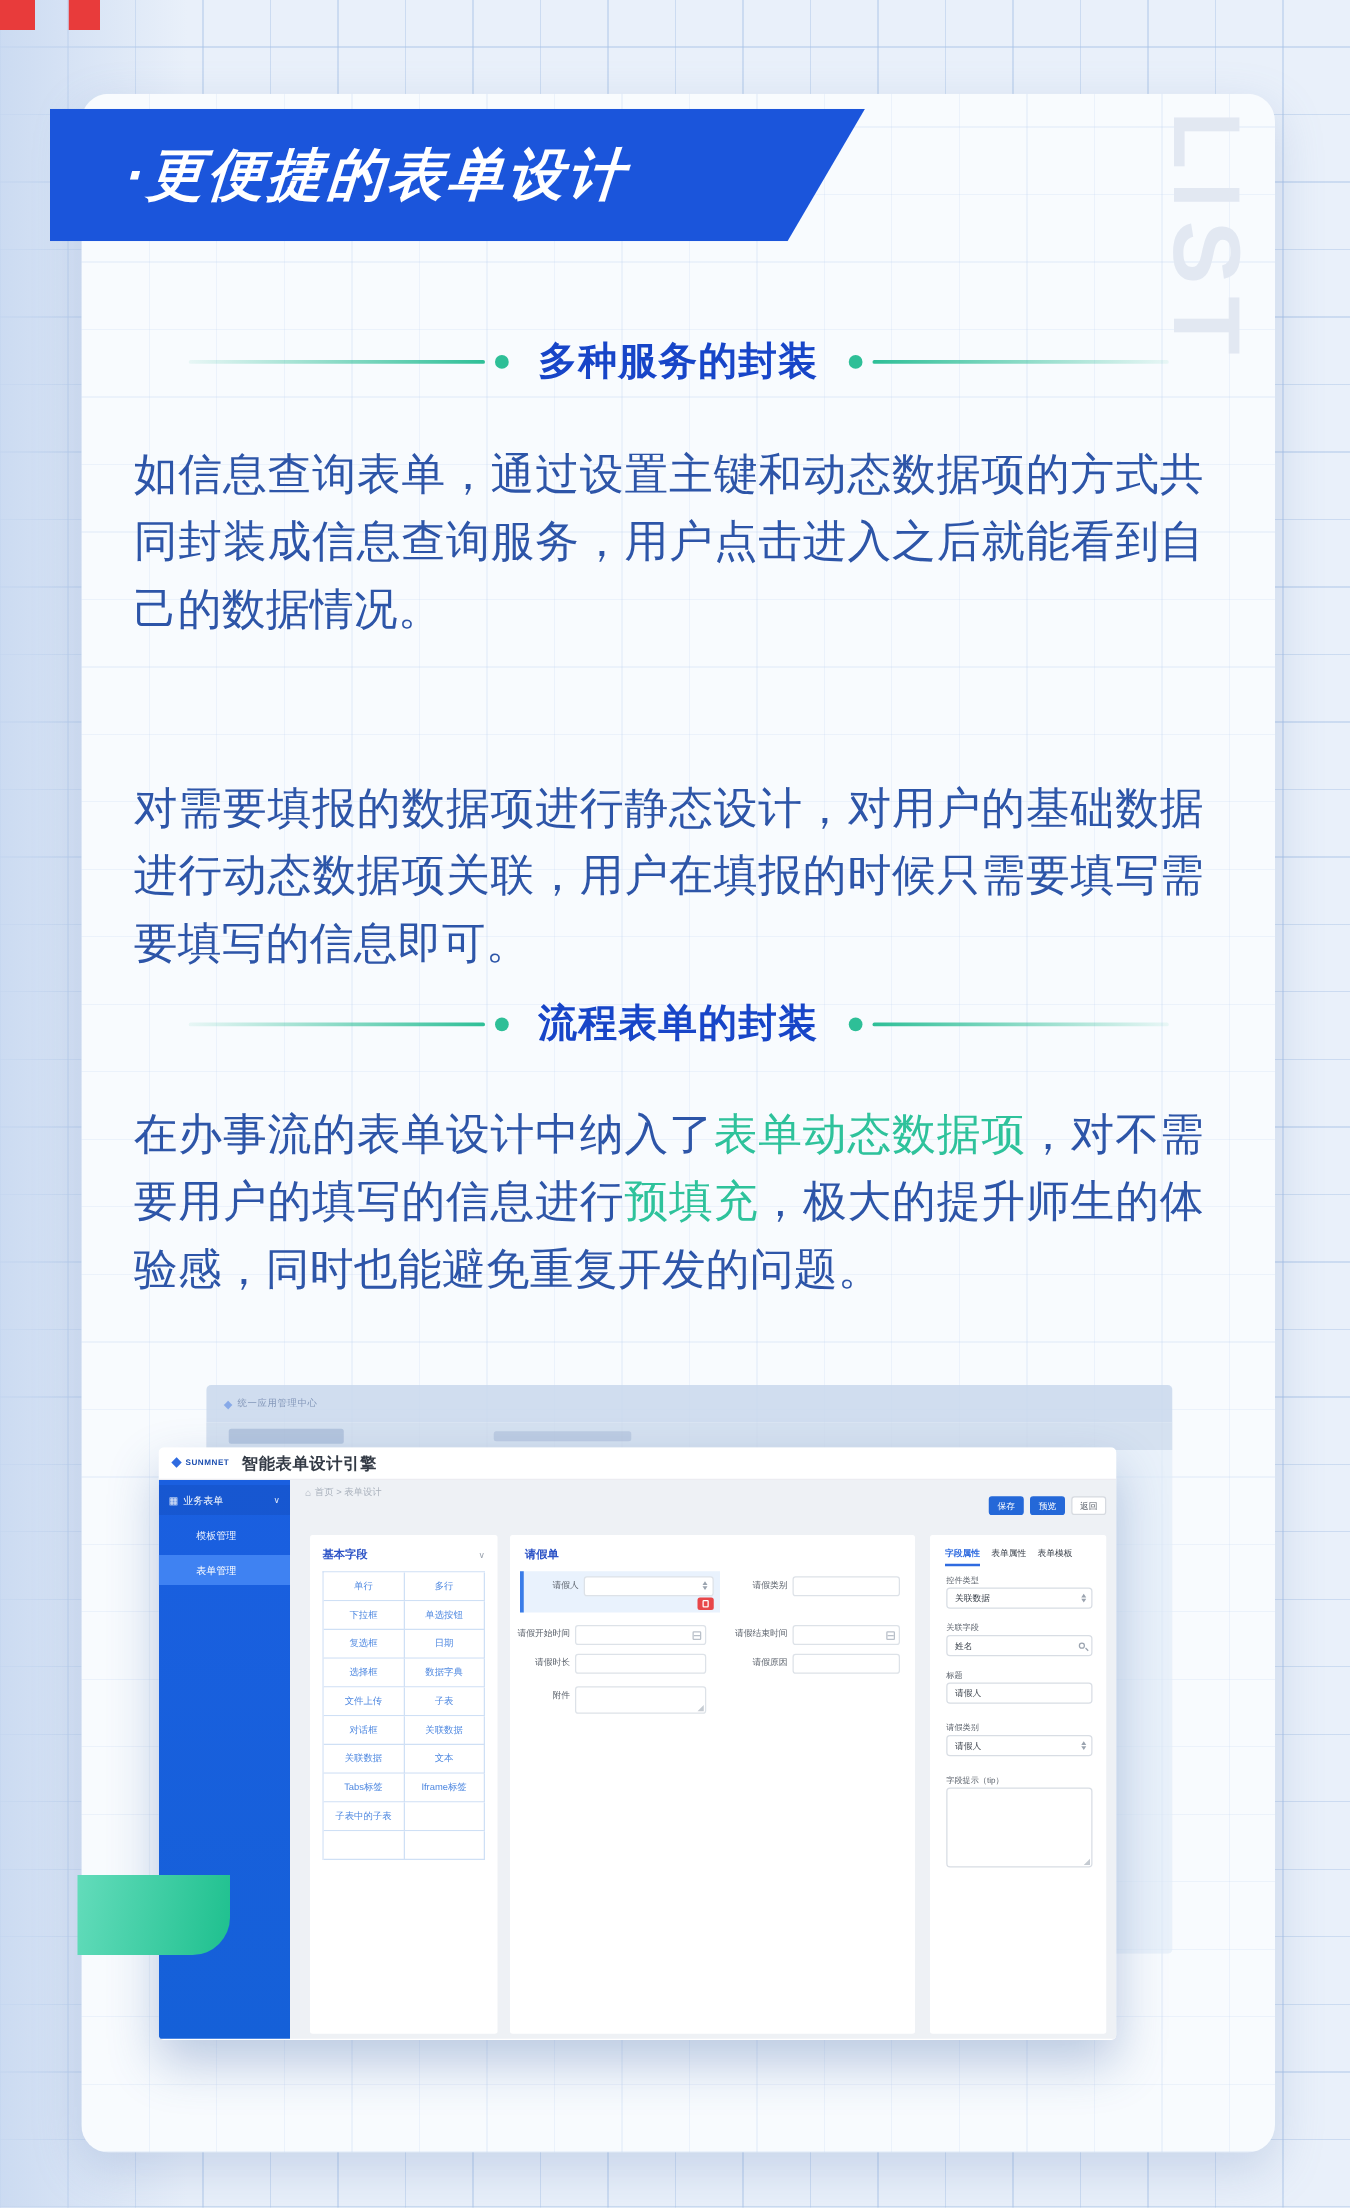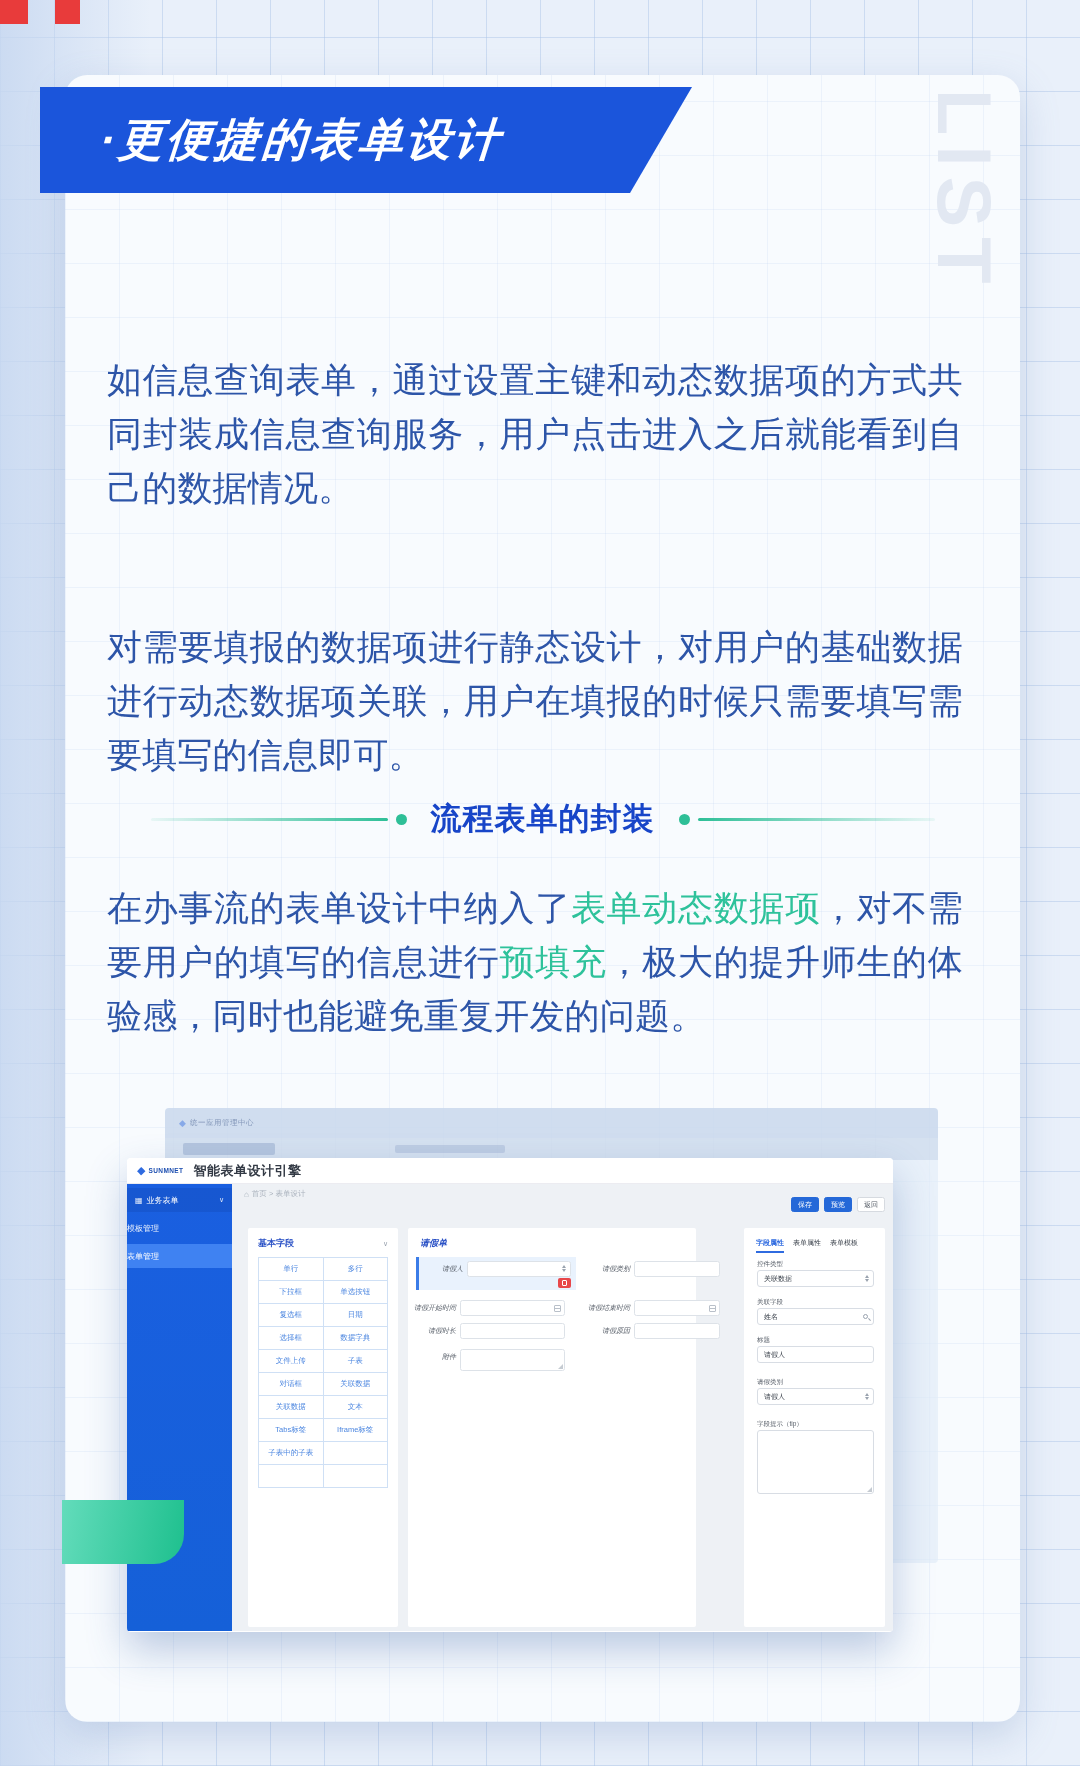--- a/index.html
+++ b/index.html
@@ -100,21 +100,21 @@
   }
   .side-parent{
     position:absolute; left:0; top:4px; width:100%; height:24px;
     display:flex; align-items:center; padding:0 8px;
     background:rgba(8,40,120,0.14); font-size:8px;
   }
   .side-parent .mod-icon{ font-size:8px; margin-right:4px; opacity:0.9; }
   .side-parent .chev{ margin-left:auto; font-size:7px; opacity:0.85; }
   .side-item{
     position:absolute; left:0; width:100%; height:24px;
-    display:flex; align-items:center; font-size:8px;
+    display:flex; align-items:center; padding-left:30px; font-size:8px;
     color:rgba(255,255,255,0.92);
   }
   .side-item.i0{ top:32px; }
   .side-item.i1{ top:60px; }
   .side-item.active{ background:#3f82f2; color:#fff; }
   .app-content{ flex:1; background:#eef1f5; position:relative; }
   .crumb{
     position:absolute; left:12px; top:5px; display:flex; align-items:center;
     font-size:7.5px; color:#aab2bd;
   }
@@ -122,21 +122,21 @@
   .toolbar{ position:absolute; right:8px; top:13px; display:flex; gap:5px; }
   .tbtn{
     min-width:28px; height:15px; border-radius:2.5px; font-size:7px;
     display:flex; align-items:center; justify-content:center; padding:0 6px;
     background:#2468d8; color:#fff; border:1px solid #2468d8;
   }
   .tbtn.ghost-btn{ background:#ffffff; color:#555c66; border:1px solid #d6dae0; }
 
   .panel{ position:absolute; top:44px; bottom:4px; background:#ffffff; border-radius:2px; }
   .p-fields{ left:16px; width:150px; }
-  .p-form{ left:176px; width:288px;font-style:italic; }
+  .p-form{ left:176px; width:324px; }
   .p-props{ left:512px; width:141px; }
 
   .fields-head{
     display:flex; align-items:center; justify-content:space-between;
     padding:9px 10px 7px 10px;
   }
   .fields-title{ font-size:9px; font-weight:700; color:#2b52c6; }
   .fields-caret{ font-size:7px; color:#9aa3af; }
   .fgrid{
     margin:0 10px; display:grid; grid-template-columns:1fr 1fr;
@@ -206,20 +206,27 @@
 <div class="frag frag2"></div>
 
 <div class="card">
 
   <div class="watermark">LIST</div>
 
   <div class="banner">
     <div class="banner-title">·更便捷的表单设计</div>
   </div>
 
+  <div class="divider-row" style="top:193px;">
+    <div class="div-line left"></div>
+    <div class="div-dot"></div>
+    <div class="sec-heading">多种服务的封装</div>
+    <div class="div-dot"></div>
+    <div class="div-line right"></div>
+  </div>
   <p class="para" style="top:278px;">如信息查询表单，通过设置主键和动态数据项的方式共同封装成信息查询服务，用户点击进入之后就能看到自己的数据情况。</p>
 
   <p class="para" style="top:545px;">对需要填报的数据项进行静态设计，对用户的基础数据进行动态数据项关联，用户在填报的时候只需要填写需要填写的信息即可。</p>
 
   <div class="divider-row" style="top:723px;">
     <div class="div-line left"></div>
     <div class="div-dot"></div>
     <div class="sec-heading">流程表单的封装</div>
     <div class="div-dot"></div>
     <div class="div-line right"></div>

